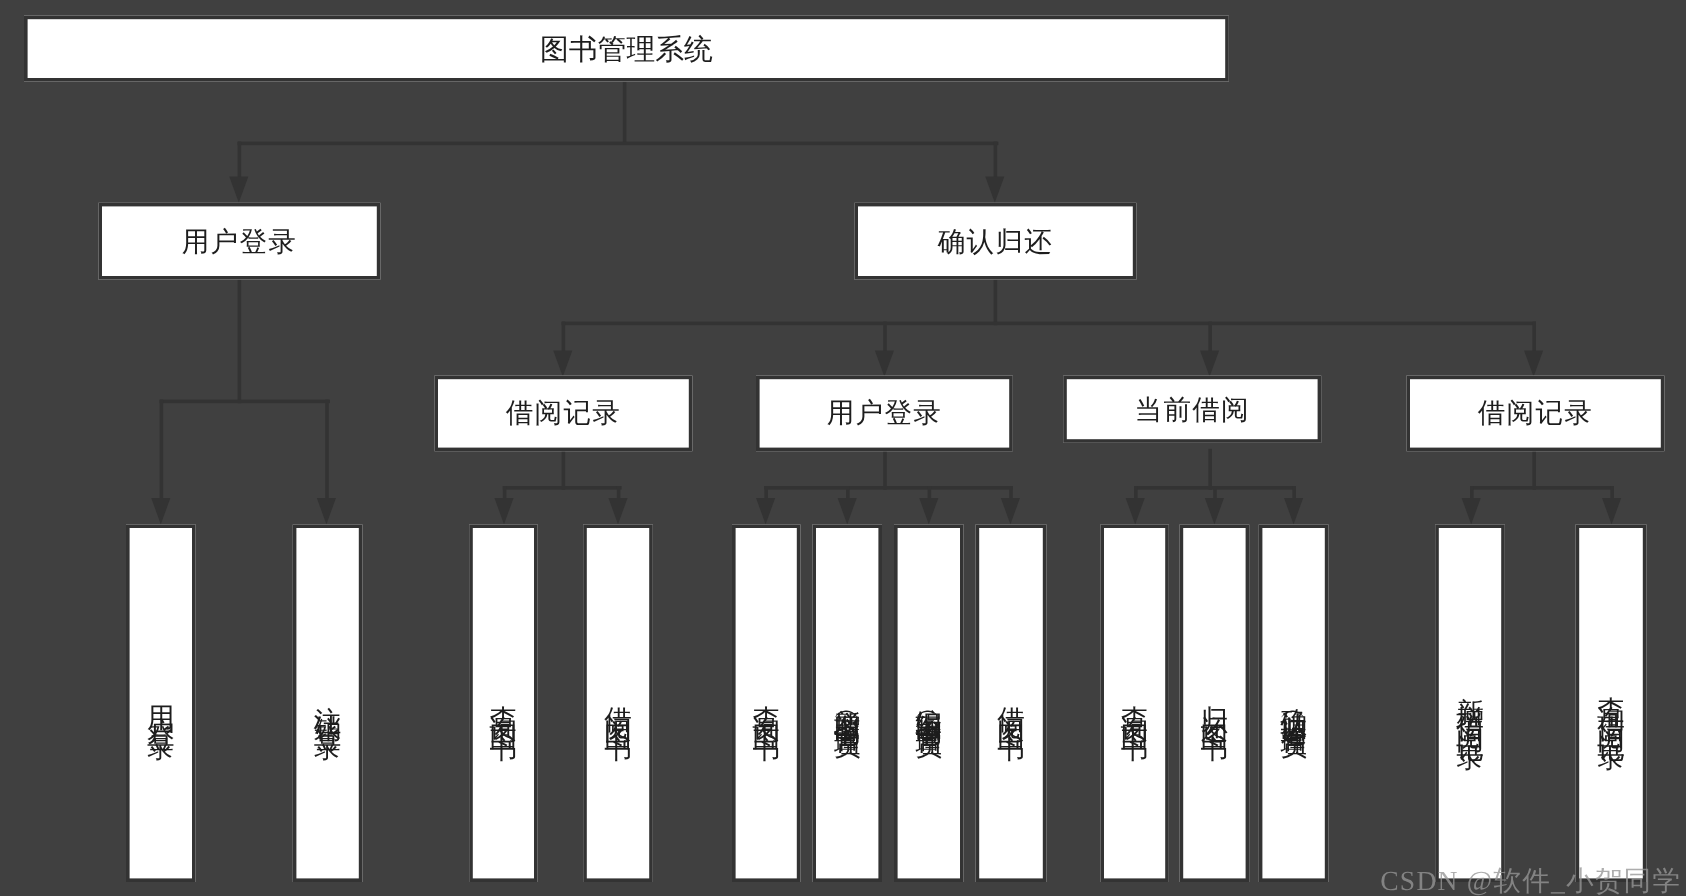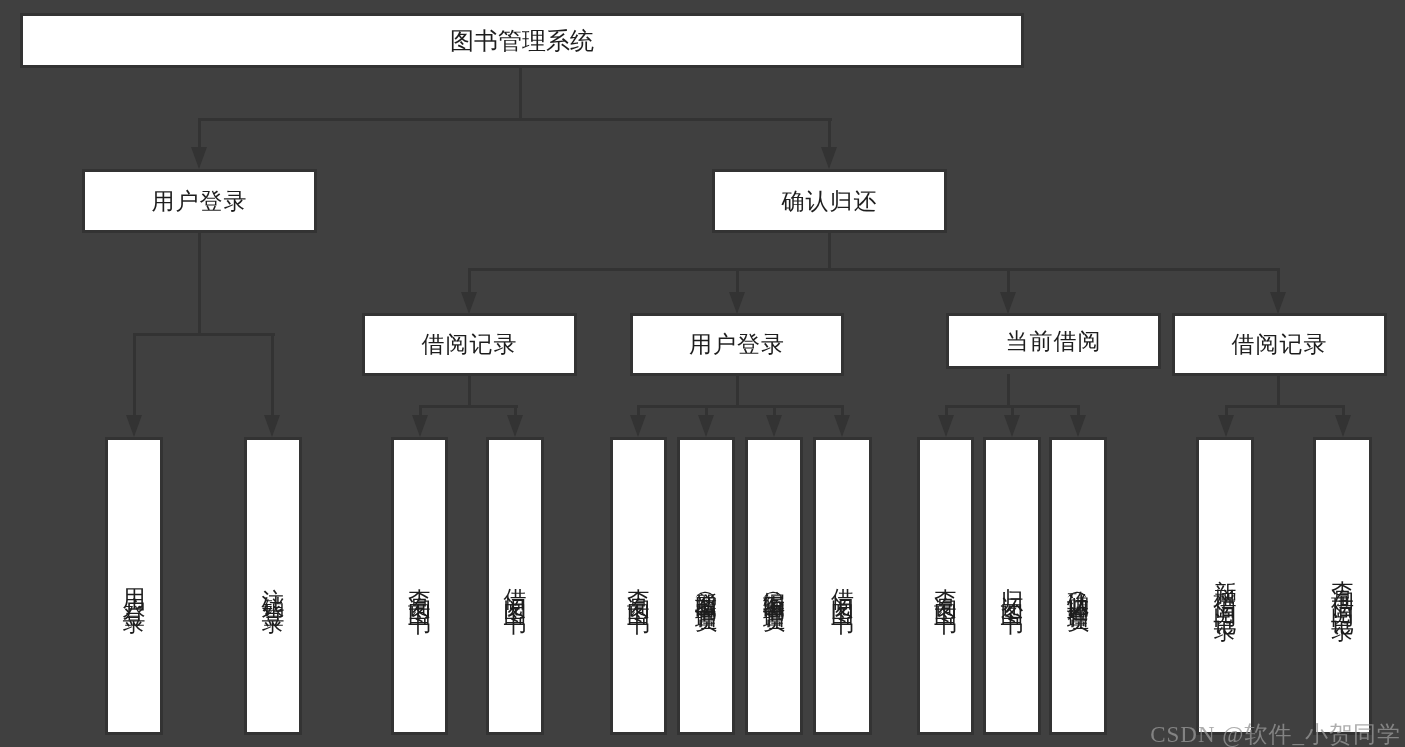--- a/index.html
+++ b/index.html
@@ -127,21 +127,21 @@
   <div class="node level" style="left:712px;top:169px;width:235px;height:64px;">
     <span>确认归还</span>
   </div>
 
   <div class="node level" style="left:362px;top:313px;width:215px;height:63px;">
     <span>借阅记录</span>
   </div>
   <div class="node level" style="left:630px;top:313px;width:214px;height:63px;">
     <span>用户登录</span>
   </div>
-  <div class="node level" style="left:946px;top:313px;width:215px;height:56px;">
+  <div class="node level" style="left:886px;top:313px;width:215px;height:56px;">
     <span>当前借阅</span>
   </div>
   <div class="node level" style="left:1172px;top:313px;width:215px;height:63px;">
     <span>借阅记录</span>
   </div>
 
   <div class="node leaf" style="left:105px;top:437px;width:58px;height:298px;">
     <span>用户登录</span>
   </div>
   <div class="node leaf" style="left:244px;top:437px;width:58px;height:298px;">

